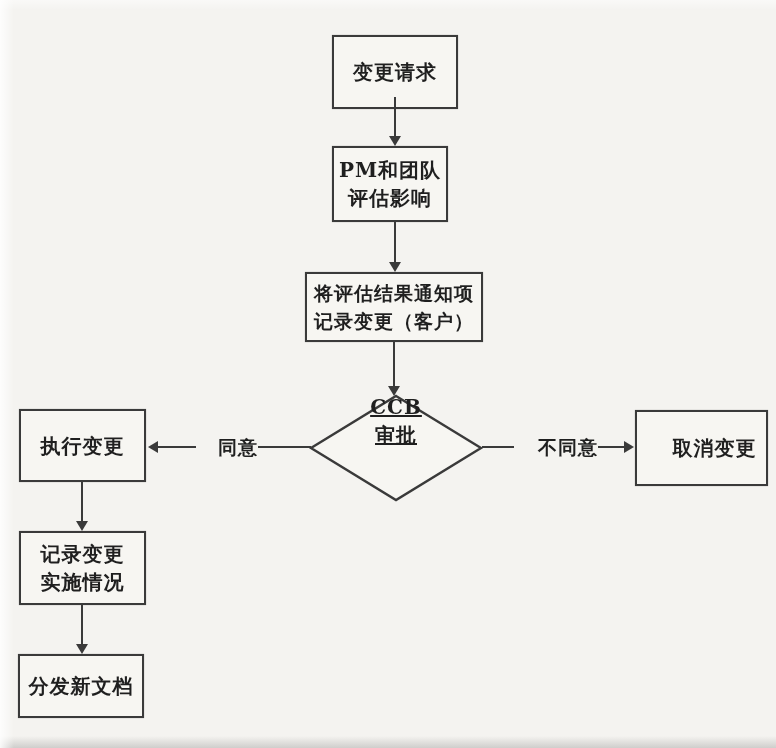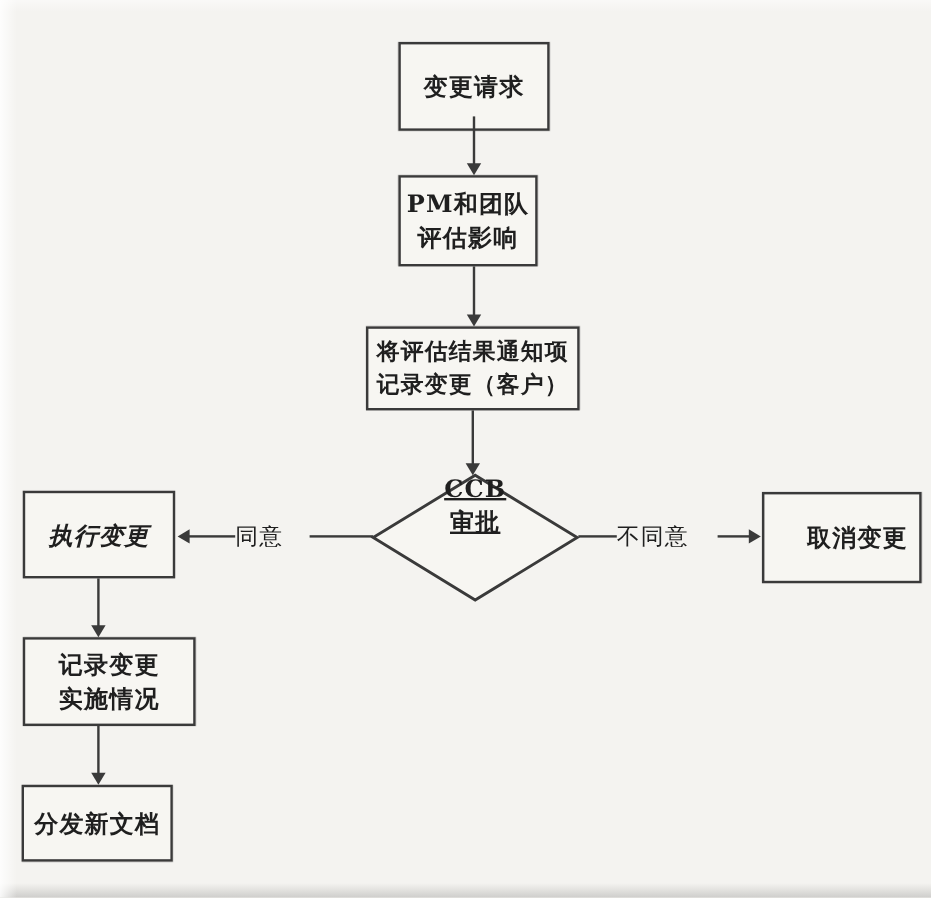--- a/index.html
+++ b/index.html
@@ -64,24 +64,24 @@
     content:'';position:absolute;left:0;right:8px;top:5px;height:2px;background:var(--line);
   }
   .arrow-h-right::after{
     content:'';position:absolute;right:0;top:0;width:0;height:0;
     border-top:6px solid transparent;border-bottom:6px solid transparent;
     border-left:10px solid var(--line);
   }
   .edge-label{
     position:absolute;
     background:var(--bg);
-    font-weight:400;
+    font-weight:700;
     font-size:19px;
     letter-spacing:1px;
-    text-align:left;
+    text-align:right;
     line-height:30px;
     color:var(--text);
   }
   .diamond-wrap{position:absolute;left:308px;top:393px;width:176px;height:110px;}
   .diamond-wrap svg{display:block;}
   .diamond-text{
     position:absolute;inset:0;
     display:flex;align-items:flex-start;justify-content:center;
     text-align:center;
     text-decoration:underline;
@@ -118,34 +118,34 @@
     </svg>
     <div class="diamond-text">
       <span class="node-label">CCB
 审批</span>
     </div>
   </div>
 
   <div class="arrow-h-left" style="left:148px;top:441px;width:163px;"></div>
   <div class="edge-label" style="left:196px;top:432px;width:62px;">同意</div>
 
-  <div class="node" style="left:19px;top:409px;width:127px;height:73px;font-style:italic;">
+  <div class="node" style="left:19px;top:409px;width:127px;height:73px;">
     <span class="node-label">执行变更</span>
   </div>
 
   <div class="arrow-h-right" style="left:482px;top:441px;width:152px;"></div>
   <div class="edge-label" style="left:514px;top:432px;width:84px;">不同意</div>
 
   <div class="node" style="left:635px;top:410px;width:133px;height:76px;padding-left:26px;">
     <span class="node-label">取消变更</span>
   </div>
 
   <div class="arrow-v" style="left:76px;top:482px;height:49px;"></div>
 
-  <div class="node" style="left:19px;top:531px;width:144px;height:74px;">
+  <div class="node" style="left:19px;top:531px;width:127px;height:74px;">
     <span class="node-label">记录变更
 实施情况</span>
   </div>
 
   <div class="arrow-v" style="left:76px;top:605px;height:49px;"></div>
 
   <div class="node" style="left:18px;top:654px;width:126px;height:64px;">
     <span class="node-label">分发新文档</span>
   </div>
 

